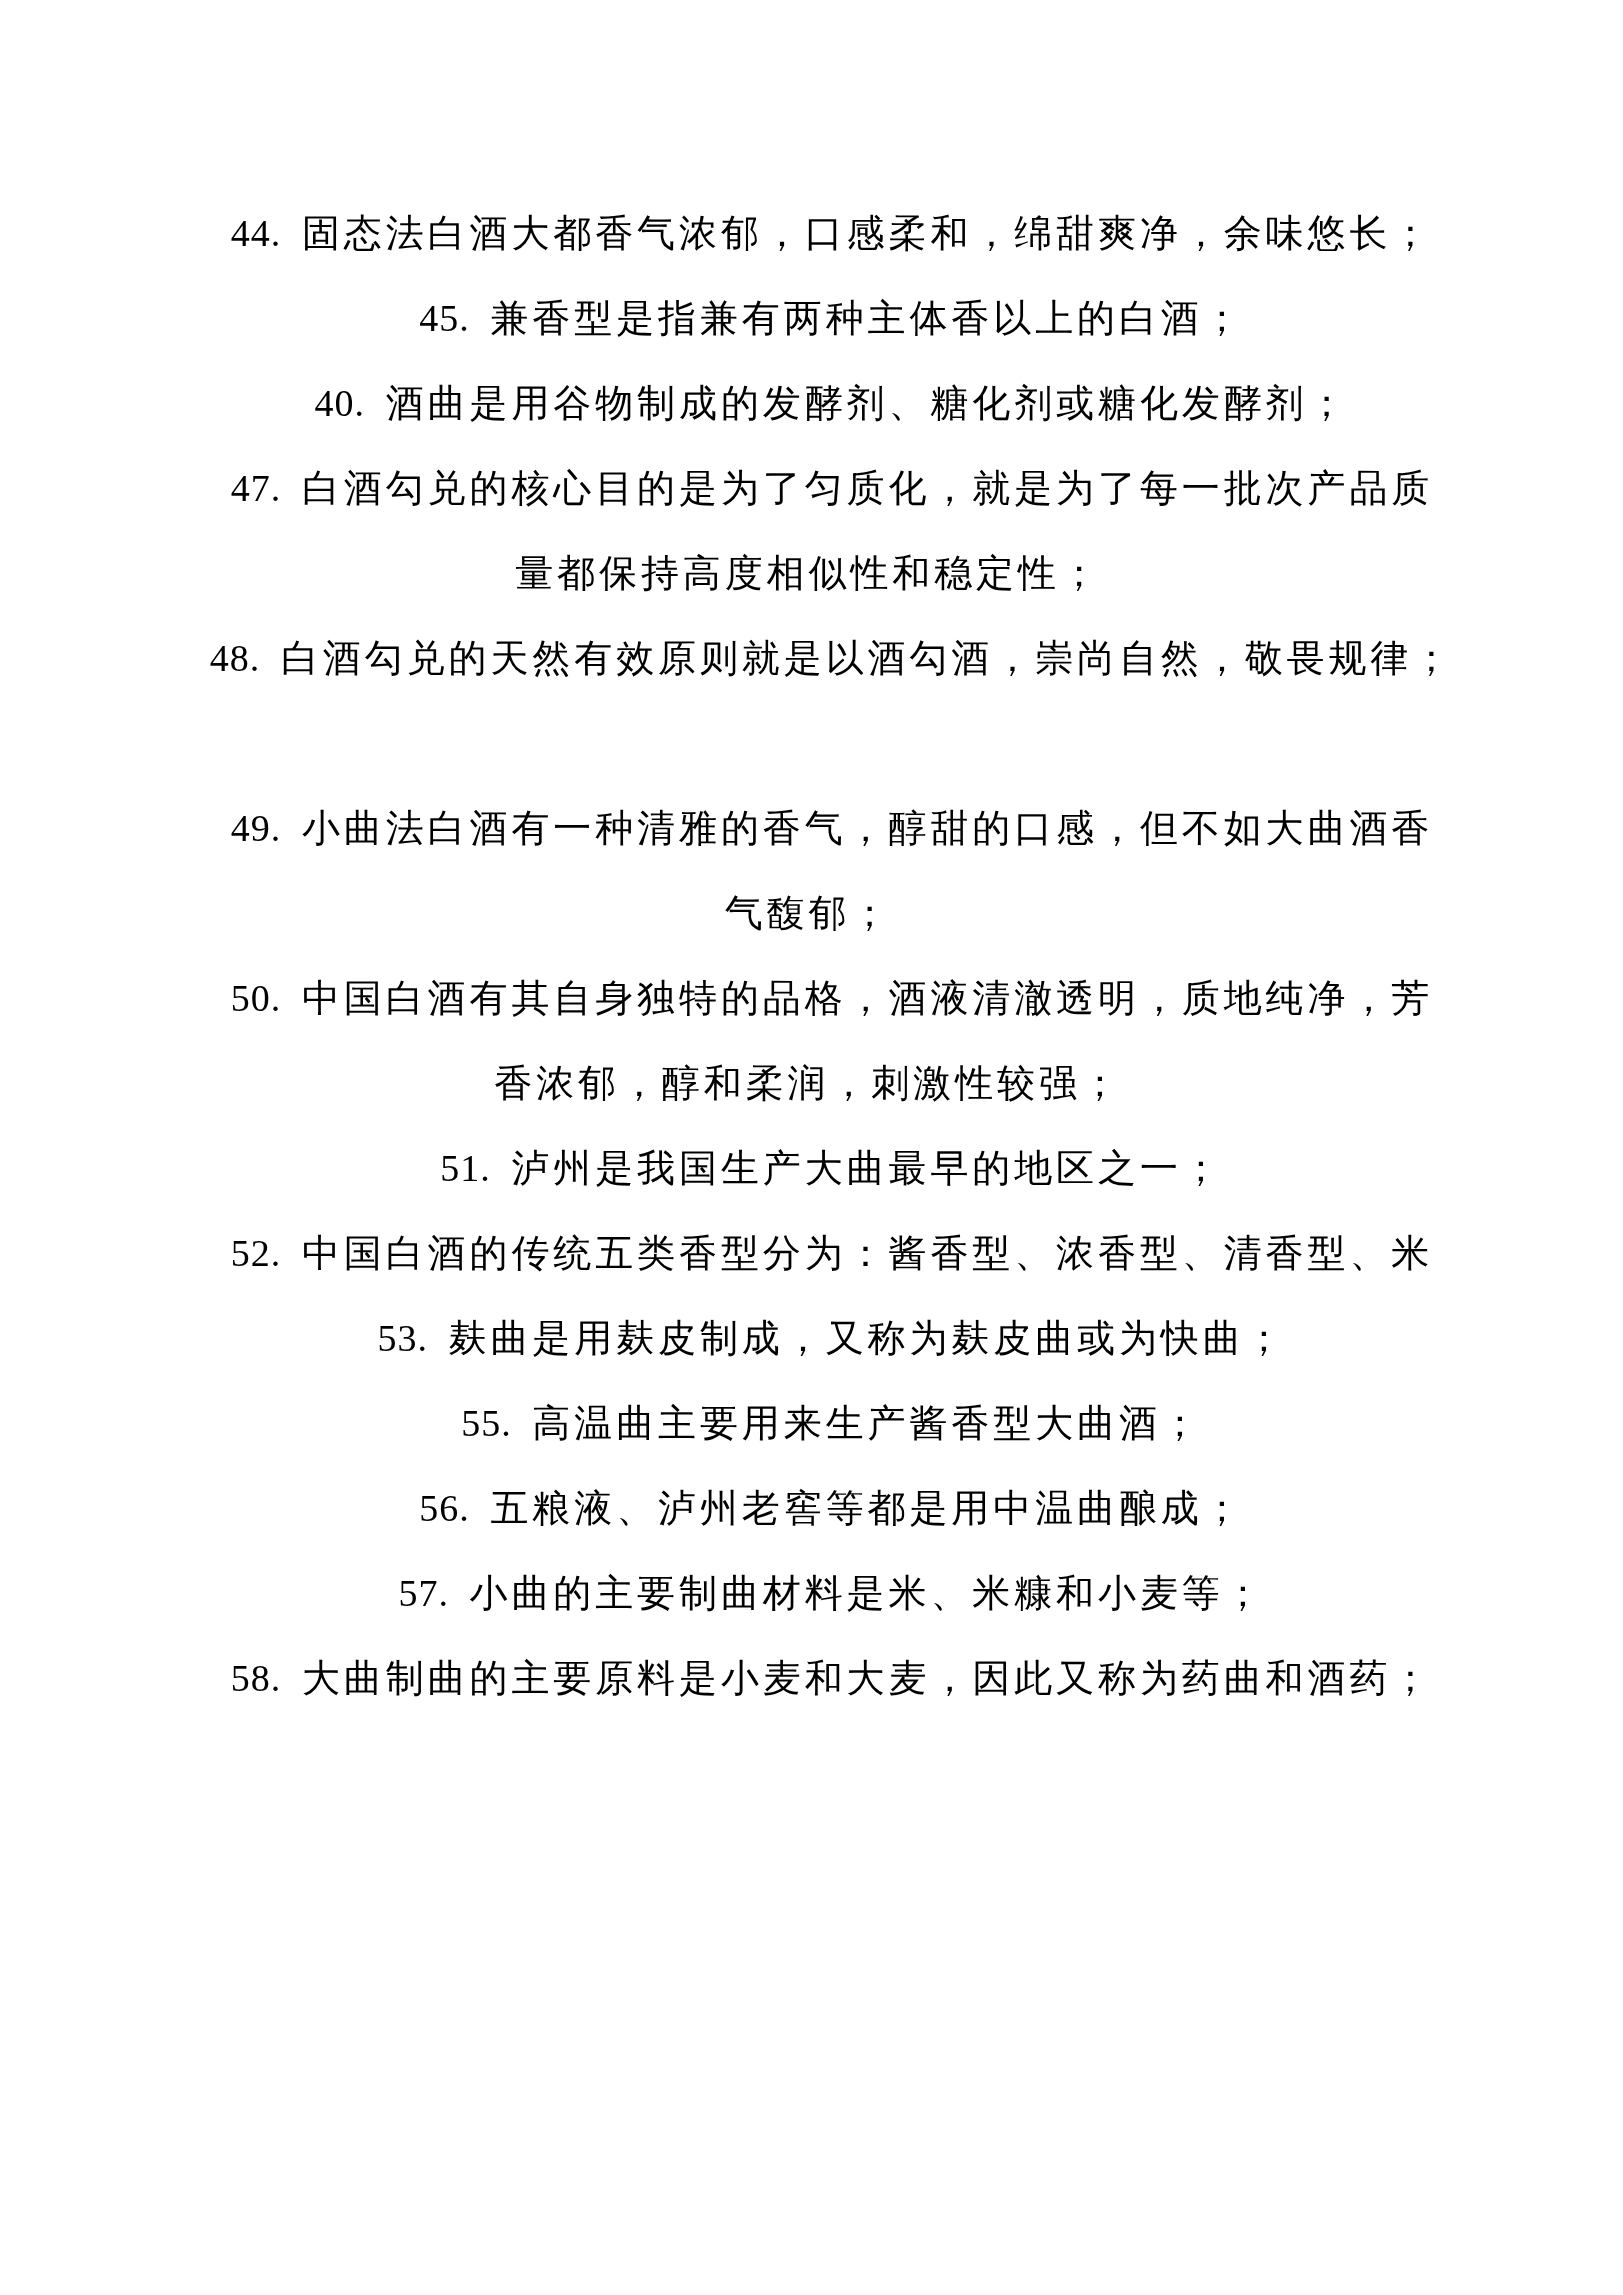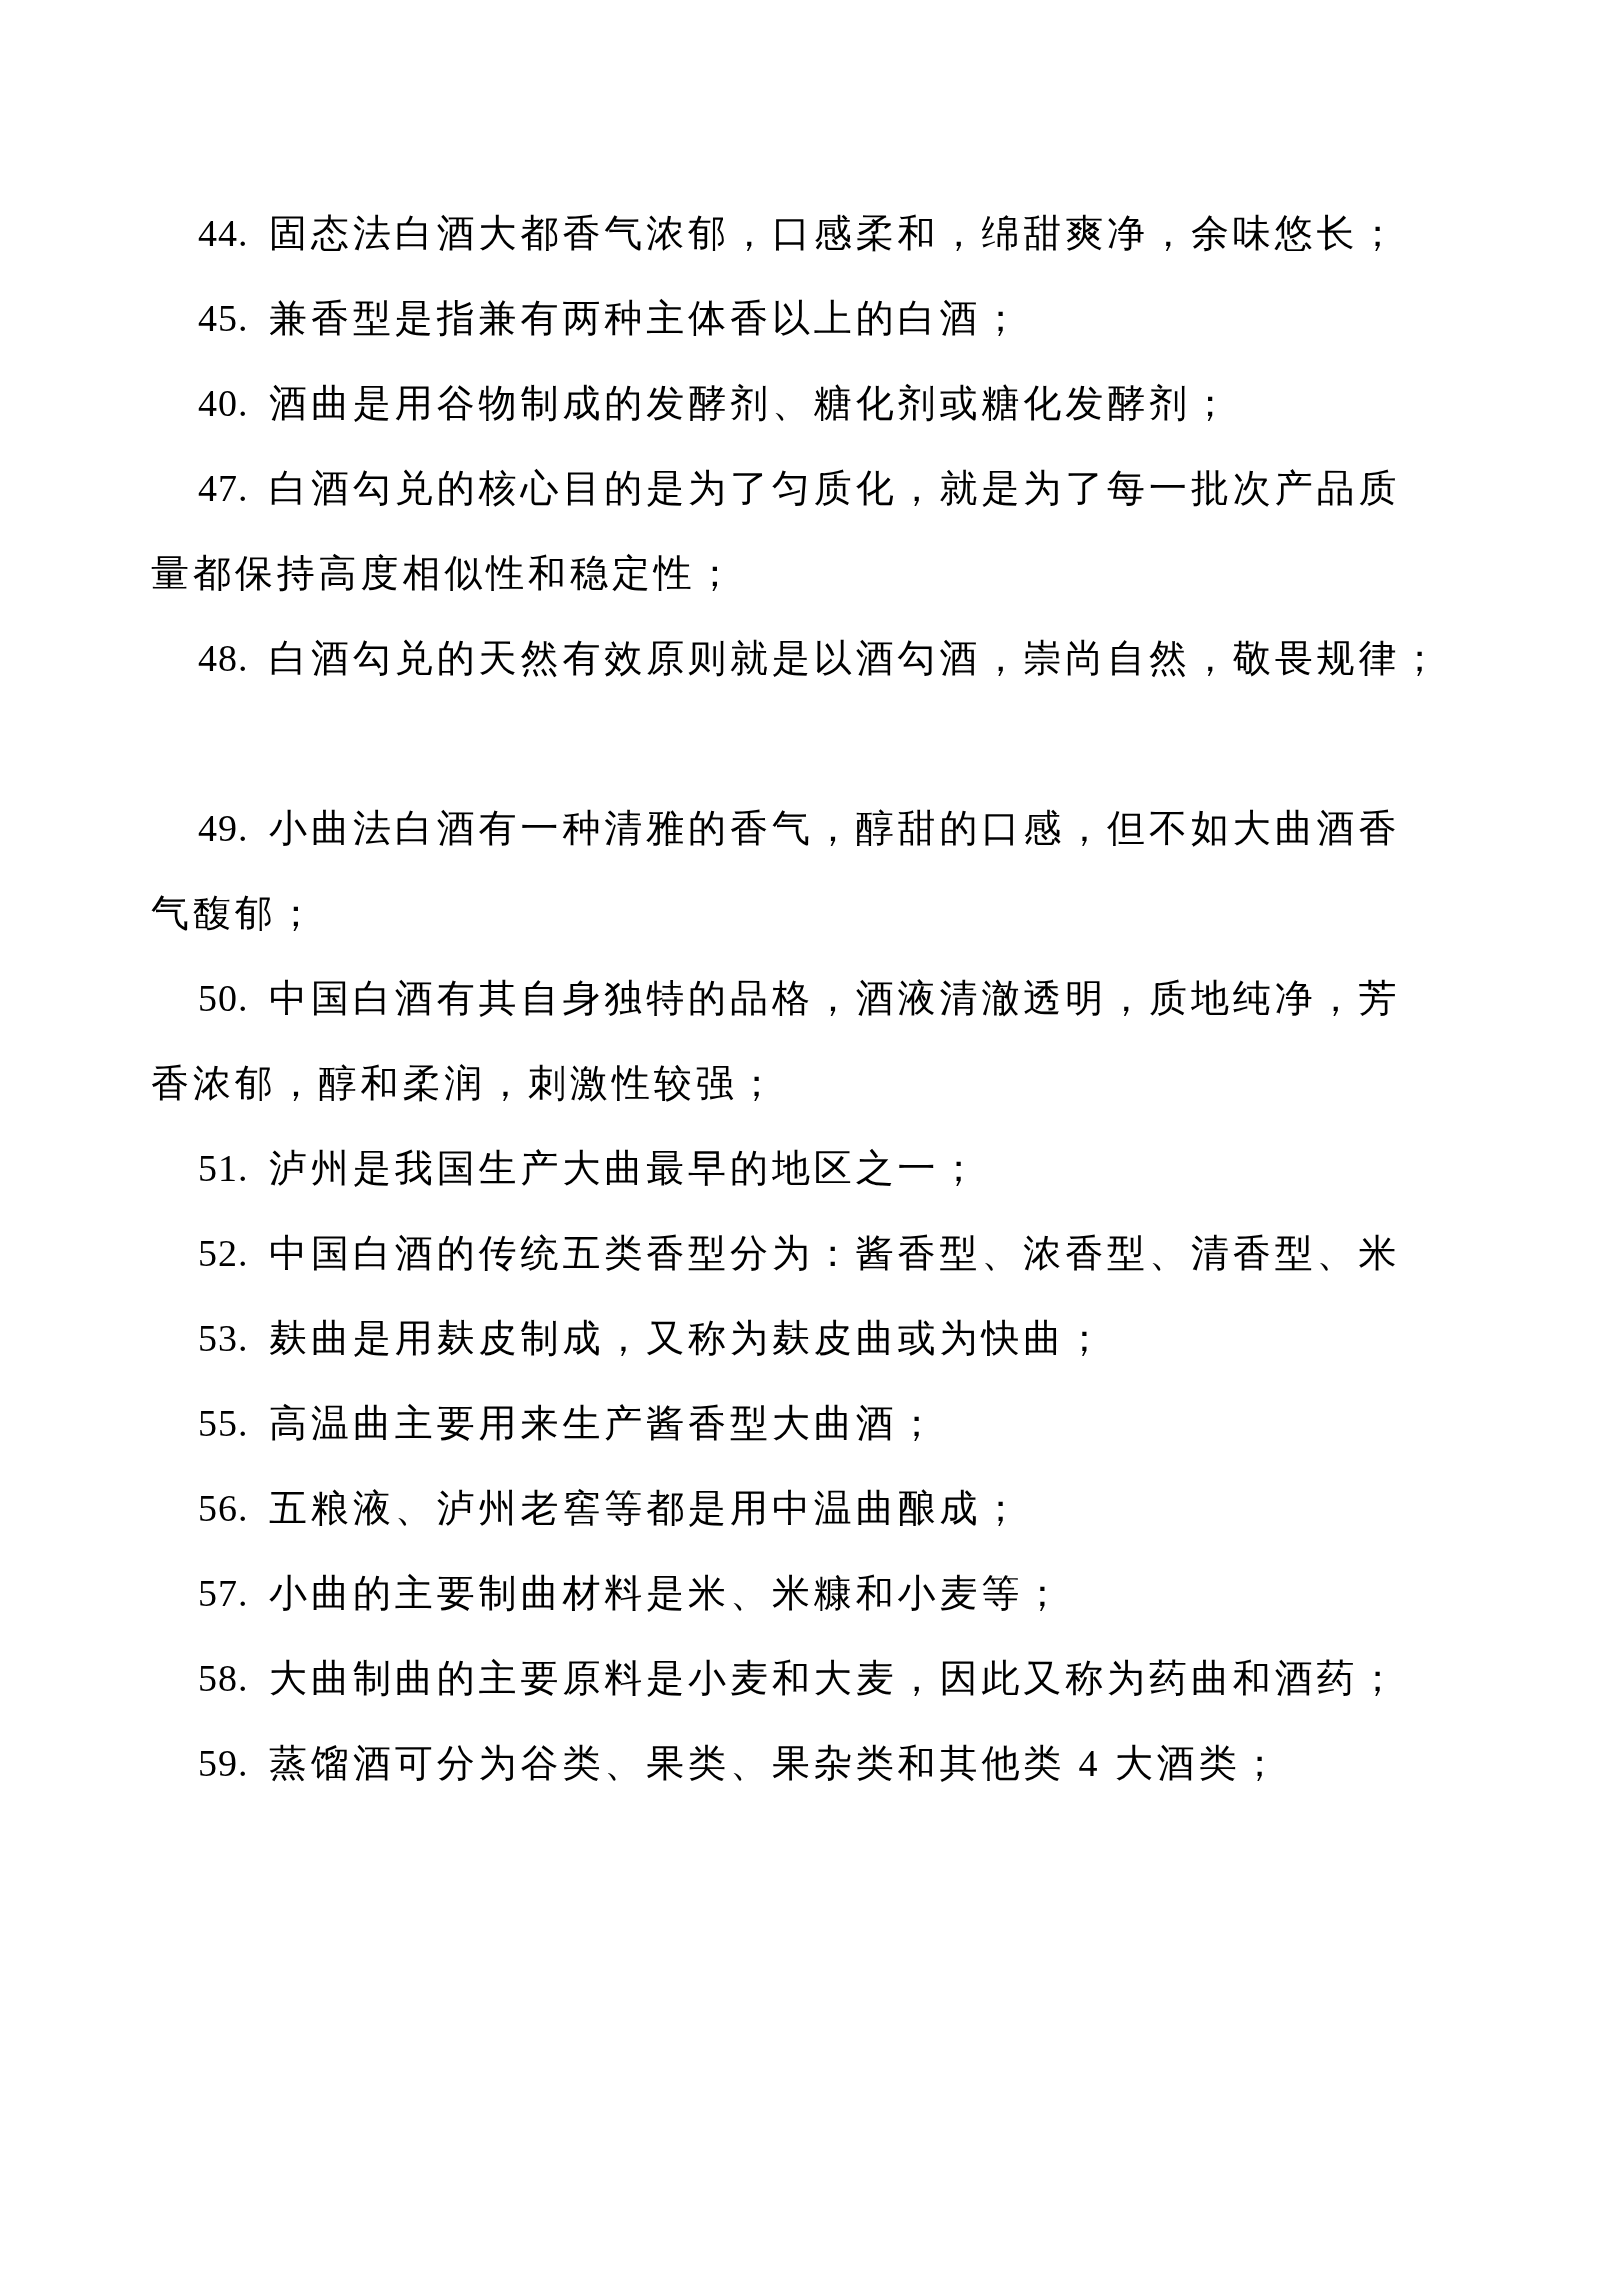--- a/index.html
+++ b/index.html
@@ -14,20 +14,21 @@
     background: #ffffff;
     overflow: hidden;
     font-family: "Liberation Serif", "DejaVu Serif", serif;
     color: #000000;
   }
   .content {
     position: absolute;
     left: 151px;
     top: 191px;
     width: 1315px;
+    text-align: center;
   }
   .text-line {
     height: 85px;
     line-height: 85px;
     font-size: 38px;
     letter-spacing: 3.9px;
     white-space: nowrap;
     color: #000000;
   }
   .text-line.first-line {
@@ -58,16 +59,15 @@
       <div class="text-line">气馥郁；</div>
       <div class="text-line first-line"><span class="item-number">50.</span><span>中国白酒有其自身独特的品格，酒液清澈透明，质地纯净，芳</span></div>
       <div class="text-line">香浓郁，醇和柔润，刺激性较强；</div>
       <div class="text-line first-line"><span class="item-number">51.</span><span>泸州是我国生产大曲最早的地区之一；</span></div>
       <div class="text-line first-line"><span class="item-number">52.</span><span>中国白酒的传统五类香型分为：酱香型、浓香型、清香型、米</span></div>
       <div class="text-line first-line"><span class="item-number">53.</span><span>麸曲是用麸皮制成，又称为麸皮曲或为快曲；</span></div>
       <div class="text-line first-line"><span class="item-number">55.</span><span>高温曲主要用来生产酱香型大曲酒；</span></div>
       <div class="text-line first-line"><span class="item-number">56.</span><span>五粮液、泸州老窖等都是用中温曲酿成；</span></div>
       <div class="text-line first-line"><span class="item-number">57.</span><span>小曲的主要制曲材料是米、米糠和小麦等；</span></div>
       <div class="text-line first-line"><span class="item-number">58.</span><span>大曲制曲的主要原料是小麦和大麦，因此又称为药曲和酒药；</span></div>
-      <div class="text-line first-line"><span class="item-number">59.</span><span>蒸馏酒可分为谷类、果类、果杂类和其他类 4 大酒类；</span></div>
     </div>
 </div>
 
 
 </body></html>

